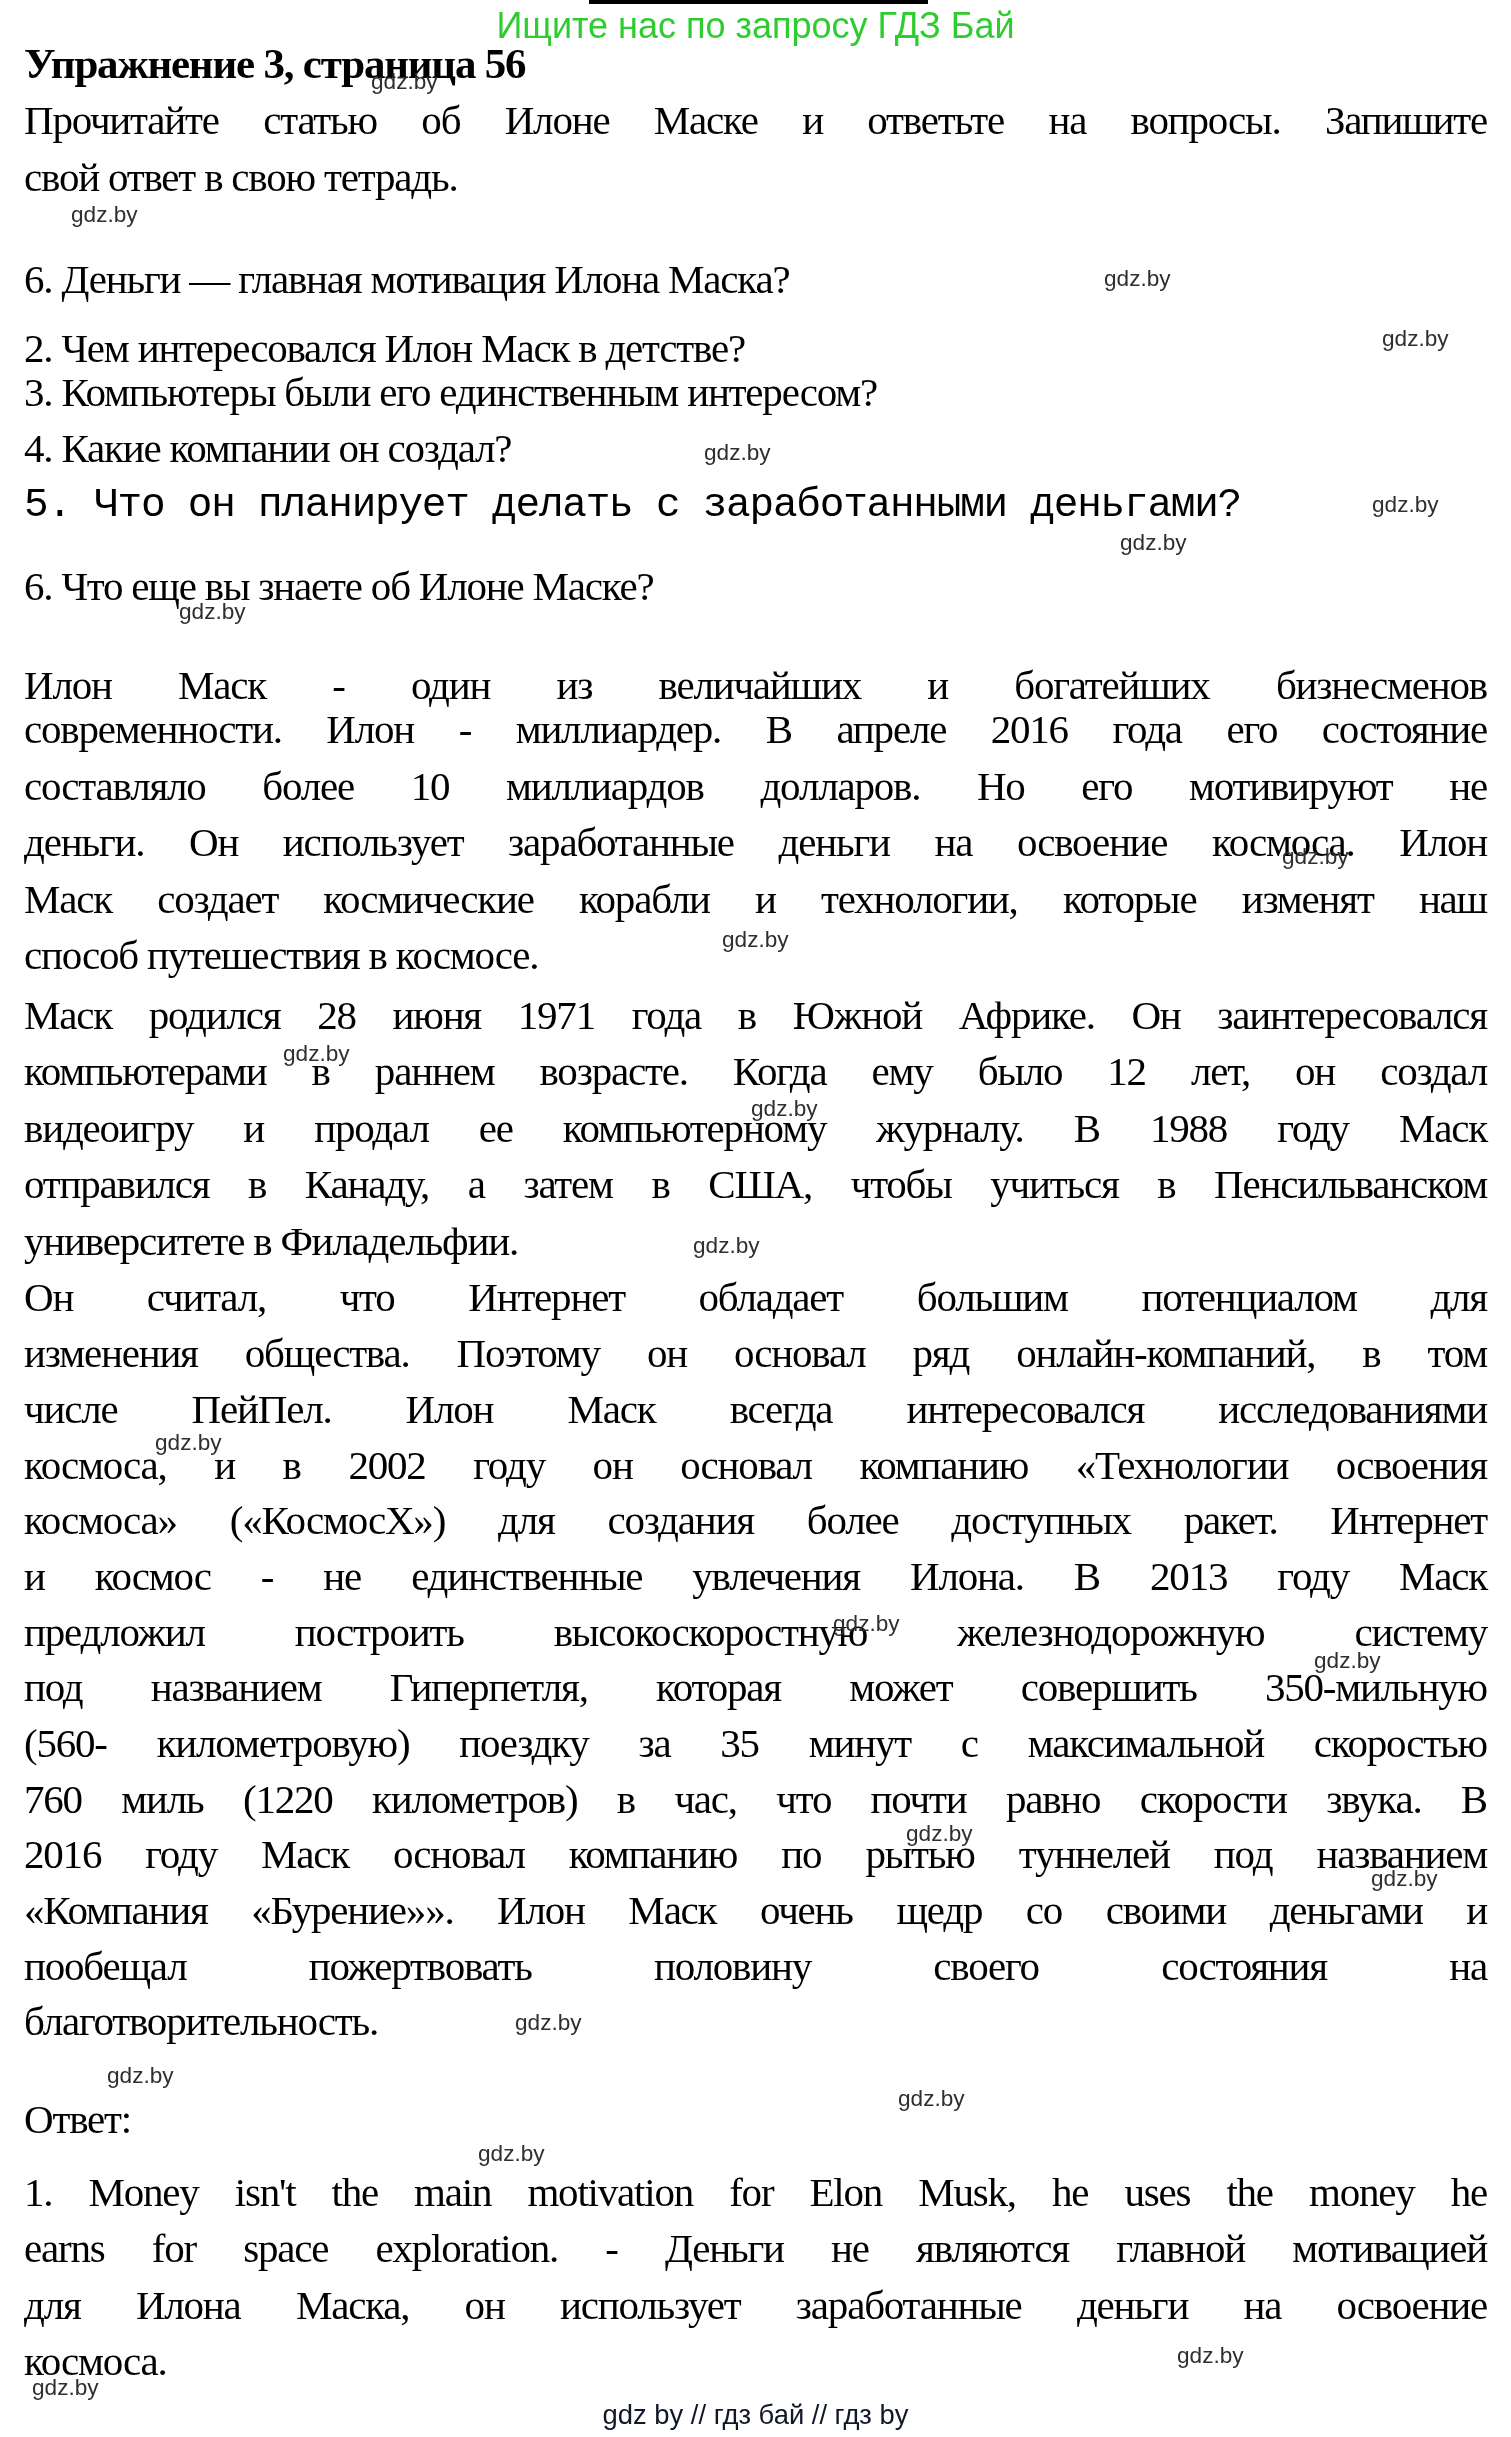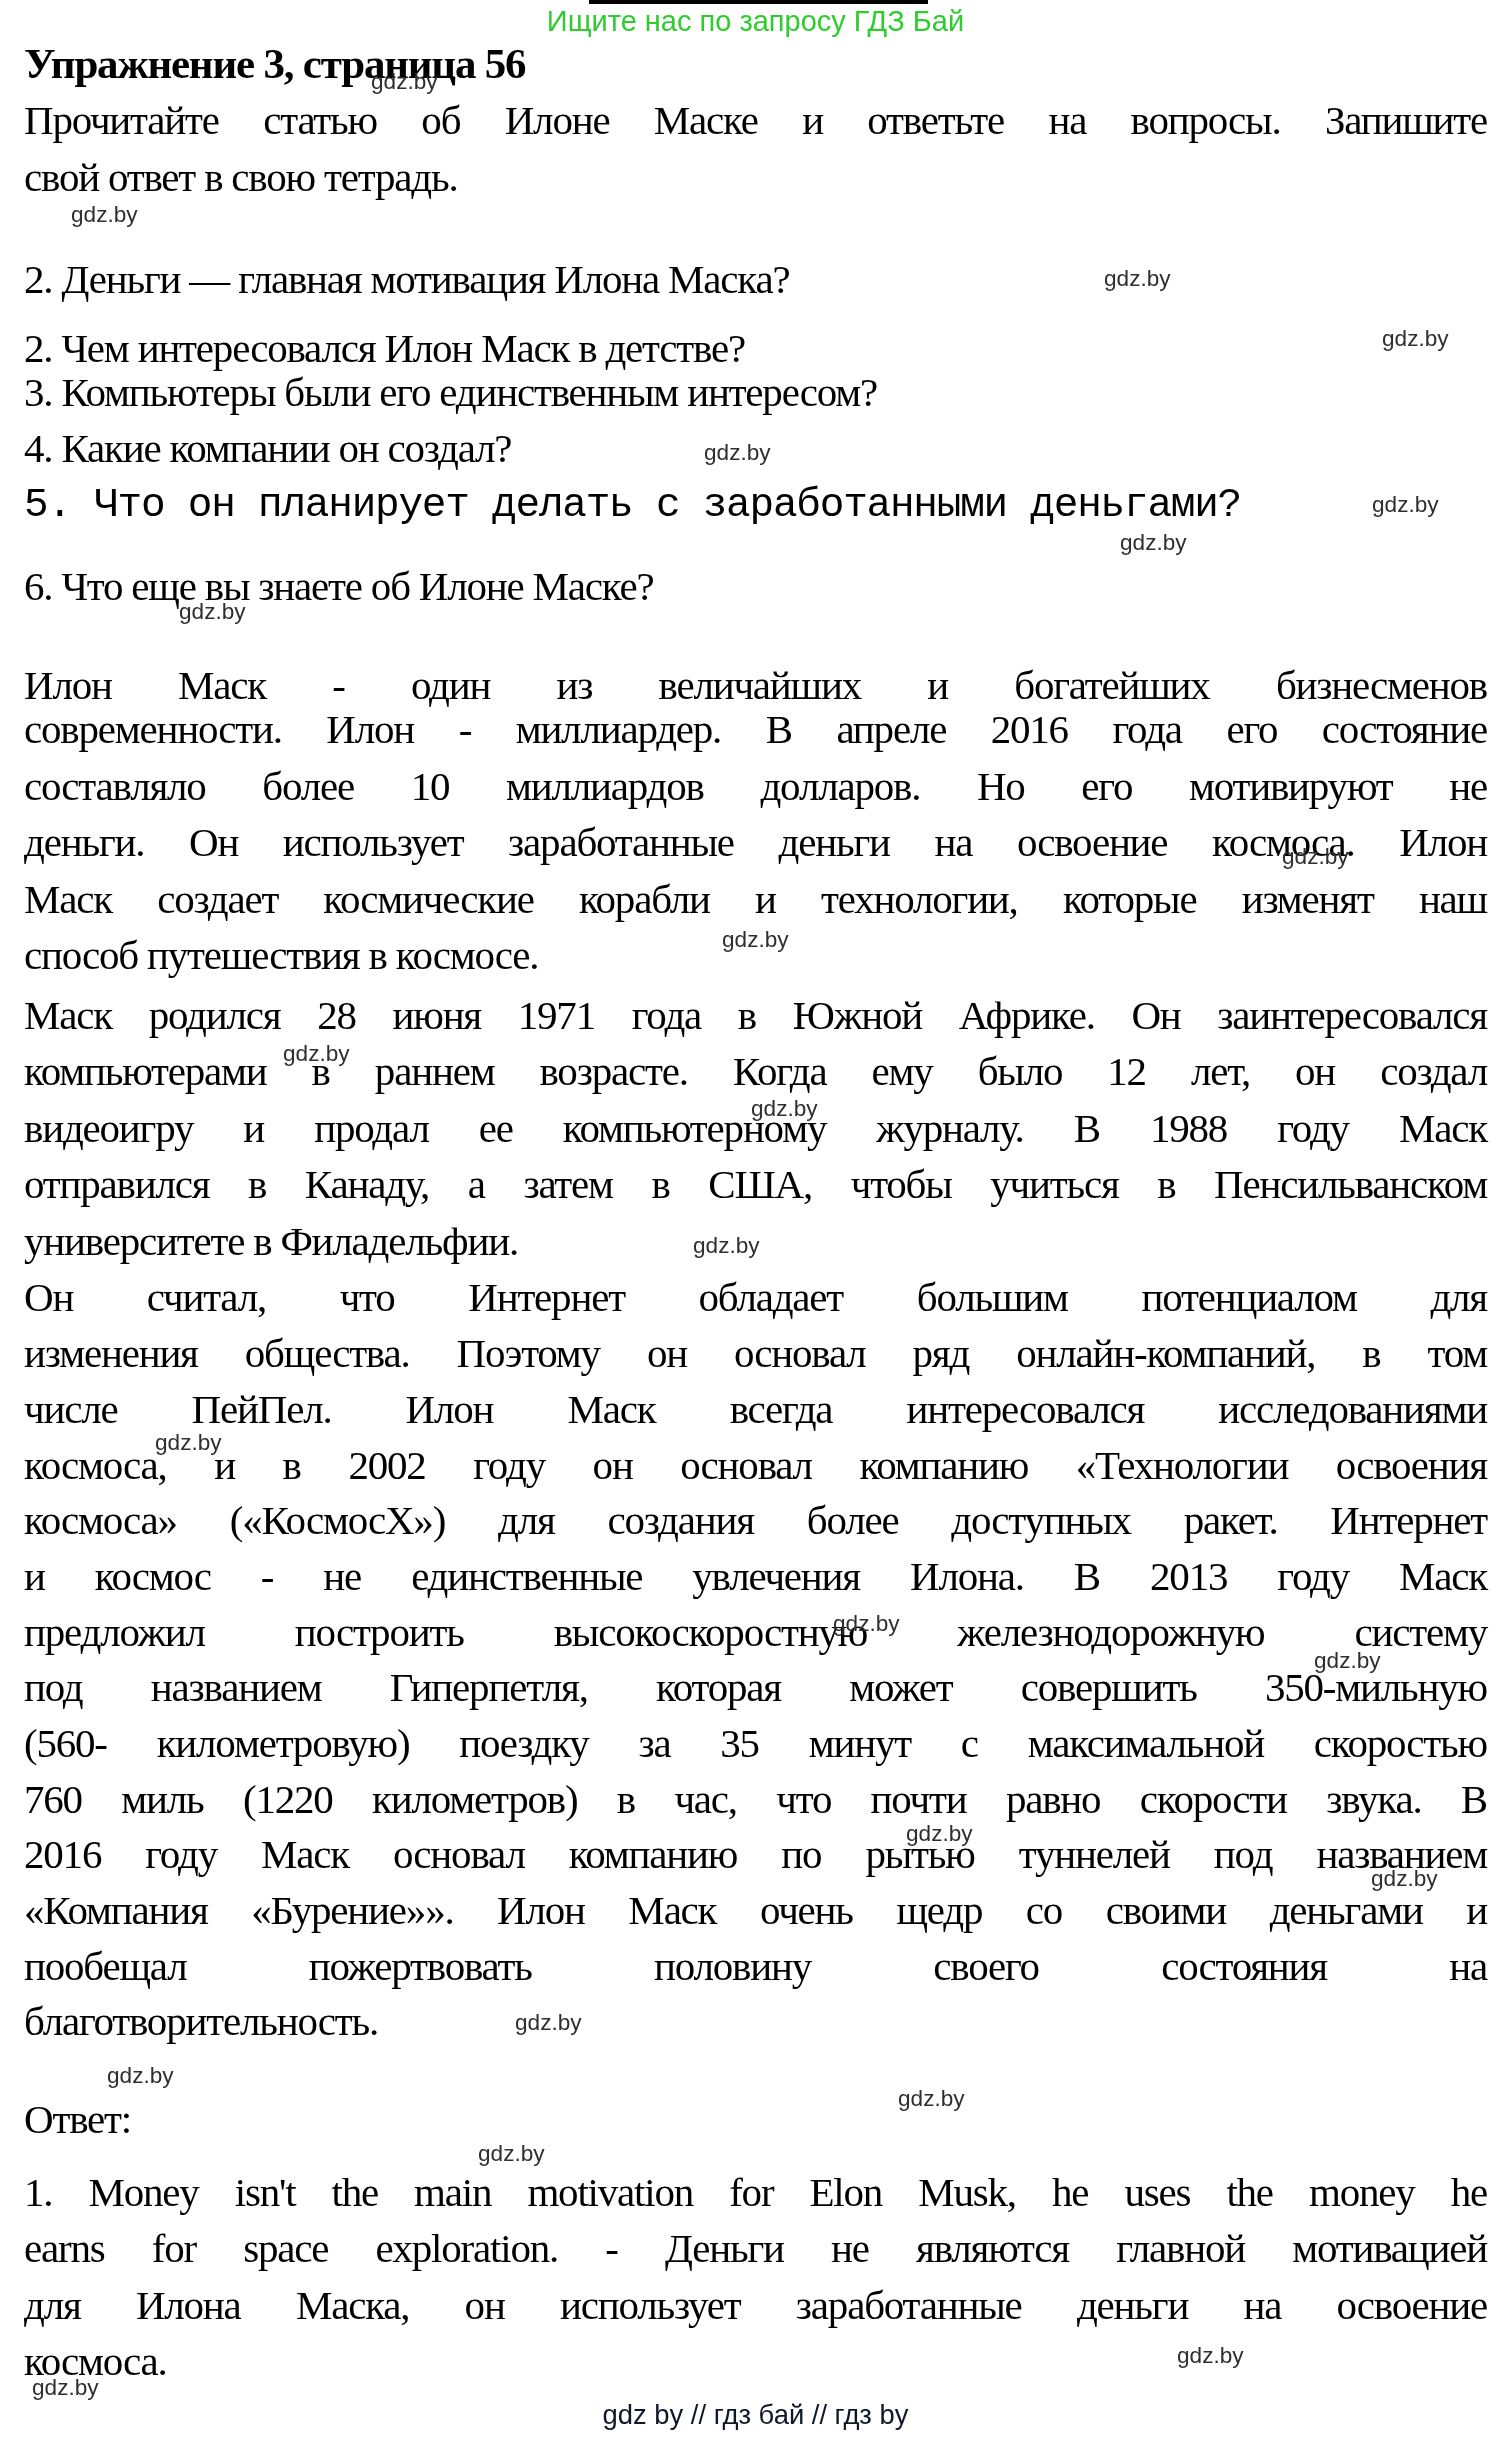--- a/index.html
+++ b/index.html
@@ -14,21 +14,21 @@
   }
   .artifact{
     position:absolute;
     background:#000000;
   }
   .promo{
     position:absolute;
     top:4.8px; left:0; width:1511px;
     text-align:center;
     font-family:"Liberation Sans", sans-serif;
-    font-size:29px;
+    font-size:36px;
     color:#2ecc2e;
   }
   .ln{
     position:absolute;
     left:24px;
     width:1463px;
     font-size:41px;
     line-height:1.1;
     letter-spacing:-1.2px;
     white-space:normal;
@@ -66,21 +66,21 @@
 
   <div class="artifact" style="left:589px; top:0; width:339px; height:4px;"></div>
 
   <div class="promo">Ищите нас по запросу ГДЗ Бай</div>
 
   <div class="ln title" style="top:40px;">Упражнение 3, страница 56</div>
 
   <div class="ln j" style="top:98px;">Прочитайте статью об Илоне Маске и ответьте на вопросы. Запишите</div>
   <div class="ln" style="top:155px;">свой ответ в свою тетрадь.</div>
 
-  <div class="ln" style="top:257px;">2. Деньги — главная мотивация Илона Маска?</div>
+  <div class="ln" style="top:257px;">6. Деньги — главная мотивация Илона Маска?</div>
   <div class="ln" style="top:313px;margin-top:13px;">2. Чем интересовался Илон Маск в детстве?</div>
   <div class="ln" style="top:370px;">3. Компьютеры были его единственным интересом?</div>
   <div class="ln" style="top:426px;">4. Какие компании он создал?</div>
   <div class="ln" style="top:483px;font-family:Liberation Mono, monospace;">5. Что он планирует делать с заработанными деньгами?</div>
   <div class="ln" style="top:564px;">6. Что еще вы знаете об Илоне Маске?</div>
 
   <div class="ln j" style="top:651px;margin-top:12px;">Илон Маск - один из величайших и богатейших бизнесменов</div>
   <div class="ln j" style="top:707px;">современности. Илон - миллиардер. В апреле 2016 года его состояние</div>
   <div class="ln j" style="top:764px;">составляло более 10 миллиардов долларов. Но его мотивируют не</div>
   <div class="ln j" style="top:820px;">деньги. Он использует заработанные деньги на освоение космоса. Илон</div>

